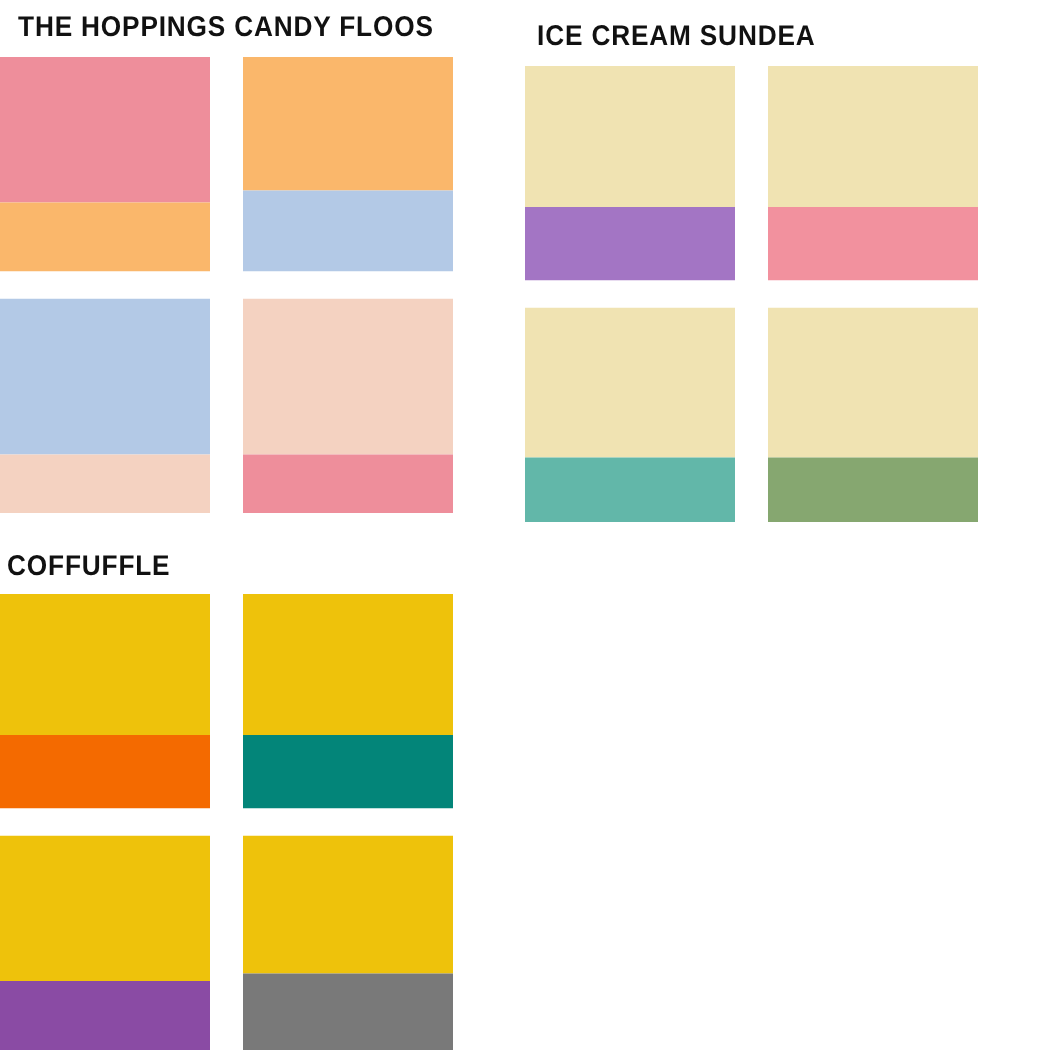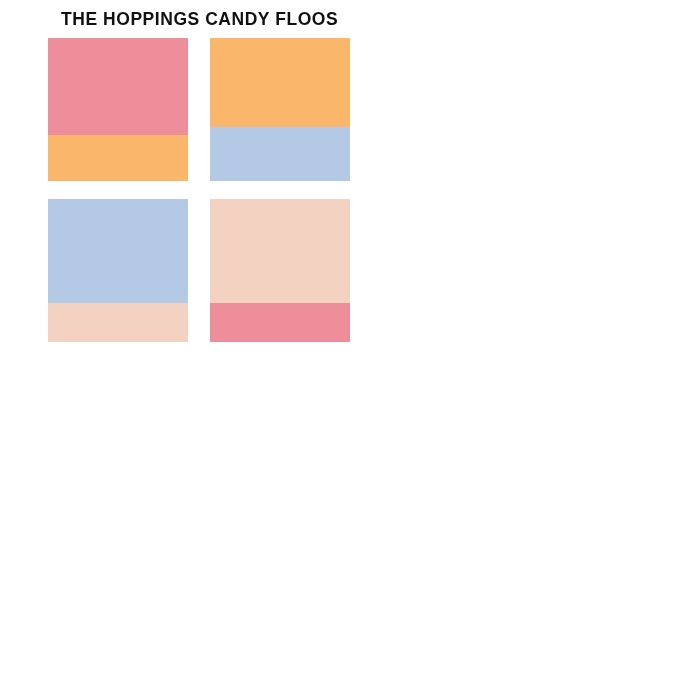--- a/index.html
+++ b/index.html
@@ -19,21 +19,21 @@
     height: 700px;
     display: grid;
     grid-template-columns: 350px 350px;
     grid-template-rows: 355px 345px;
     background: #ffffff;
   }
   .palette-group {
     position: relative;
     display: flex;
     flex-direction: column;
-    align-items: flex-end;
+    align-items: flex-start;
     box-sizing: border-box;
   }
   .palette-title {
     font-family: "Liberation Sans Narrow", "Liberation Sans", sans-serif;
     font-weight: 700;
     font-size: 19px;
     letter-spacing: 0.6px;
     color: #111111;
     text-transform: uppercase;
     text-align: center;
@@ -96,15 +96,57 @@
         <div class="swatch-accent" style="background: rgb(244, 210, 193);"></div>
       </div>
       <div class="swatch-card split-73">
         <div class="swatch-main" style="background: rgb(244, 210, 193); height: 73%;"></div>
         <div class="swatch-accent" style="background: rgb(238, 142, 155);"></div>
       </div>
     </div>
   </div>
 
 
+  <div class="palette-group group-3">
+    <h2 class="palette-title">ICE CREAM SUNDEA</h2>
+    <div class="swatch-grid">
+      <div class="swatch-card split-66">
+        <div class="swatch-main" style="background: rgb(240, 227, 178); height: 66%;"></div>
+        <div class="swatch-accent" style="background: rgb(163, 117, 196);"></div>
+      </div>
+      <div class="swatch-card split-66">
+        <div class="swatch-main" style="background: rgb(240, 227, 178); height: 66%;"></div>
+        <div class="swatch-accent" style="background: rgb(242, 145, 158);"></div>
+      </div>
+      <div class="swatch-card split-70">
+        <div class="swatch-main" style="background: rgb(240, 227, 178); height: 70%;"></div>
+        <div class="swatch-accent" style="background: rgb(98, 183, 169);"></div>
+      </div>
+      <div class="swatch-card split-70">
+        <div class="swatch-main" style="background: rgb(240, 227, 178); height: 70%;"></div>
+        <div class="swatch-accent" style="background: rgb(134, 167, 112);"></div>
+      </div>
+    </div>
+  </div>
 
+  <div class="palette-group group-4">
+    <h2 class="palette-title">COFFUFFLE</h2>
+    <div class="swatch-grid">
+      <div class="swatch-card split-66">
+        <div class="swatch-main" style="background: rgb(238, 194, 11); height: 66%;"></div>
+        <div class="swatch-accent" style="background: rgb(244, 106, 0);"></div>
+      </div>
+      <div class="swatch-card split-66">
+        <div class="swatch-main" style="background: rgb(238, 194, 11); height: 66%;"></div>
+        <div class="swatch-accent" style="background: rgb(3, 133, 121);"></div>
+      </div>
+      <div class="swatch-card split-68">
+        <div class="swatch-main" style="background: rgb(238, 194, 11); height: 68%;"></div>
+        <div class="swatch-accent" style="background: rgb(138, 75, 164);"></div>
+      </div>
+      <div class="swatch-card split-64">
+        <div class="swatch-main" style="background: rgb(238, 194, 11); height: 64%;"></div>
+        <div class="swatch-accent" style="background: rgb(121, 121, 121);"></div>
+      </div>
+    </div>
+  </div>
 
 </div>
 
 </body></html>

